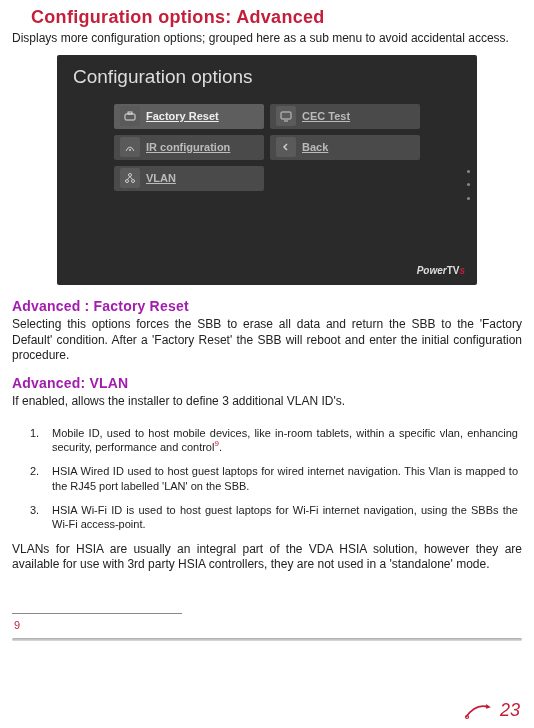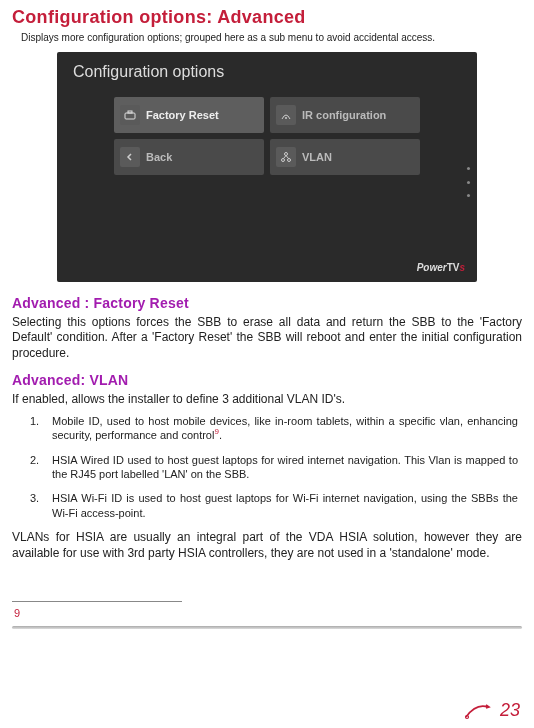--- a/index.html
+++ b/index.html
@@ -15,62 +15,63 @@
     line-height: 1.3;
   }
   .h-main {
     font-family: Arial, Helvetica, sans-serif;
     font-weight: 700;
     font-stretch: condensed;
     color: #c41e3a;
     font-size: 18px;
     letter-spacing: 0.3px;
     margin-bottom: 2px;
+    margin-left: 19px;
   }
   .intro {
-    font-size: 10px;
+    font-size: 12px;
     margin-bottom: 8px;
-    margin-left: 9px;
   }
   .screenshot-wrap {
     display: flex;
     justify-content: center;
     margin-bottom: 12px;
   }
   .screenshot {
     width: 420px;
     height: 230px;
     background: #2a2a2a;
     border-radius: 2px;
     position: relative;
     overflow: hidden;
   }
   .scr-title {
     color: #ddd;
-    font-size: 16px;
+    font-size: 19px;
     padding: 10px 16px 14px 16px;
     font-weight: 400;
   }
   .scr-grid {
     display: grid;
     grid-template-columns: 150px 150px;
     gap: 6px;
     justify-content: center;
   }
   .scr-btn {
     background: #4a4a4a;
-    height: 36px;
+    height: 25px;
     border-radius: 2px;
     display: flex;
     align-items: center;
     padding: 0 6px;
     color: #bbb;
     font-size: 11px;
     font-weight: 700;
     gap: 6px;
+    text-decoration: underline;
   }
   .scr-btn .ic {
     width: 20px;
     height: 20px;
     background: #5a5a5a;
     border-radius: 2px;
     display: flex;
     align-items: center;
     justify-content: center;
     font-size: 10px;
@@ -195,20 +196,29 @@
           <svg width="12" height="12" viewBox="0 0 12 12">
               <rect x="1" y="4" width="10" height="6" rx="1" fill="none" stroke="#ddd" stroke-width="1"></rect>
               <rect x="4" y="2" width="4" height="2" fill="none" stroke="#ddd" stroke-width="1"></rect>
             </svg>
         </span>
         <span>Factory Reset</span>
       </div>
       <div class="scr-btn">
         <span class="ic">
           <svg width="12" height="12" viewBox="0 0 12 12">
+              <rect x="1" y="2" width="10" height="7" rx="1" fill="none" stroke="#ccc" stroke-width="1"></rect>
+              <line x1="4" y1="11" x2="8" y2="11" stroke="#ccc" stroke-width="1"></line>
+            </svg>
+        </span>
+        <span>CEC Test</span>
+      </div>
+      <div class="scr-btn">
+        <span class="ic">
+          <svg width="12" height="12" viewBox="0 0 12 12">
               <path d="M2 10 Q6 2 10 10" fill="none" stroke="#ccc" stroke-width="1"></path>
               <circle cx="6" cy="9" r="1" fill="#ccc"></circle>
             </svg>
         </span>
         <span>IR configuration</span>
       </div>
       <div class="scr-btn">
         <span class="ic">
           <svg width="12" height="12" viewBox="0 0 12 12">
               <path d="M7 3 L4 6 L7 9" fill="none" stroke="#ccc" stroke-width="1.5"></path>
@@ -237,21 +247,21 @@
     <div class="scr-logo">
       <span>Power</span><span class="tv">TV</span><span class="s">s</span>
     </div>
   </div>
 </div>
 
 <h2 class="h-sub">Advanced : Factory Reset</h2>
 <p class="body-p">Selecting this options forces the SBB  to erase all data and return the SBB to the 'Factory Default' condition. After a 'Factory Reset' the SBB will reboot and enter the initial configuration procedure.</p>
 
 <h2 class="h-sub">Advanced: VLAN</h2>
-<p class="body-p" style="margin-bottom:7px">If enabled, allows the installer to define 3 additional VLAN ID's.</p>
+<p class="body-p" style="margin-bottom:16px">If enabled, allows the installer to define 3 additional VLAN ID's.</p>
 
 <div class="num-list">
   <div class="num-item">
     <div class="n">1.</div>
     <div class="t">
       <span>Mobile ID, used to host mobile devices, like in-room tablets, within a specific vlan, enhancing security, performance and control</span><span class="sup">9</span><span>.</span>
     </div>
   </div>
   <div class="num-item">
     <div class="n">2.</div>

